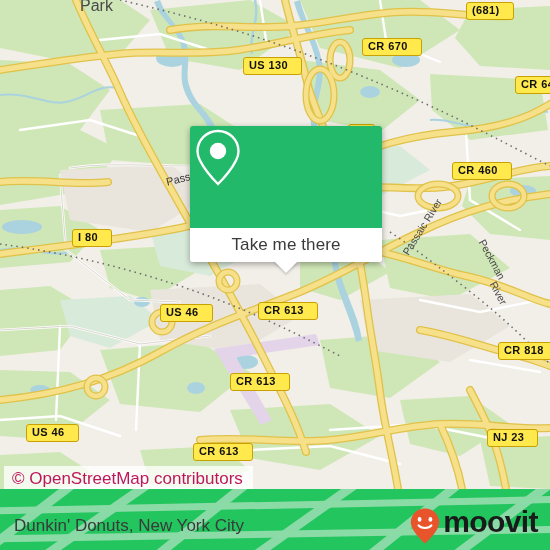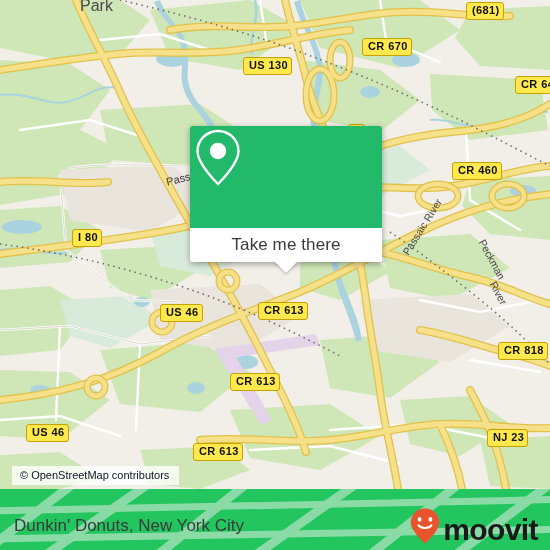--- a/index.html
+++ b/index.html
@@ -17,21 +17,21 @@
   
   .shield{
     position:absolute;
     background:#ffe94d;
     border:1.5px solid #c8a000;
     border-radius:3px;
     color:#111;
     font-size:11px;
     font-weight:bold;
     letter-spacing:.4px;
-    padding:1px 3px 2px 5px;
+    padding:1px 13px 2px 5px;
     white-space:nowrap;
     line-height:13px;
     box-sizing:border-box;
   }
 
   
   .mlabel{
     position:absolute;
     color:#3a3a3a;
     font-size:12px;
@@ -82,25 +82,25 @@
     width:0;height:0;
     border-left:12px solid transparent;
     border-right:12px solid transparent;
     border-top:12px solid #fff;
     filter:drop-shadow(0 2px 1px rgba(0,0,0,.18));
   }
 
   
   .osm-attrib{
     position:absolute;
-    left:12px;top:466px;
+    left:4px;top:466px;
     padding:3px 10px 4px 8px;
     background:rgba(255,255,255,.78);
-    font-size:11px;
-    color:#0f172a;
+    font-size:17px;
+    color:#be185d;
     z-index:30;
     white-space:nowrap;
   }
 
   
   .footer{
     position:absolute;
     left:0;top:489px;width:550px;height:73px;
     background:#22c55e;
     overflow:hidden;
@@ -111,21 +111,21 @@
     left:14px;top:50%;
     transform:translateY(-50%);
     font-size:17px;
     color:#3a3a3a;
     white-space:nowrap;
   }
   .brand{
     position:absolute;
     right:12px;top:50%;
     transform:translateY(-50%);
-    display:flex;align-items:flex-end;gap:2px;
+    display:flex;align-items:flex-start;gap:2px;
   }
   .brand-word{
     font-size:30px;
     font-weight:bold;
     color:#1a1a1a;
     letter-spacing:-.6px;
     line-height:30px;
   }
 </style>
 </head>

